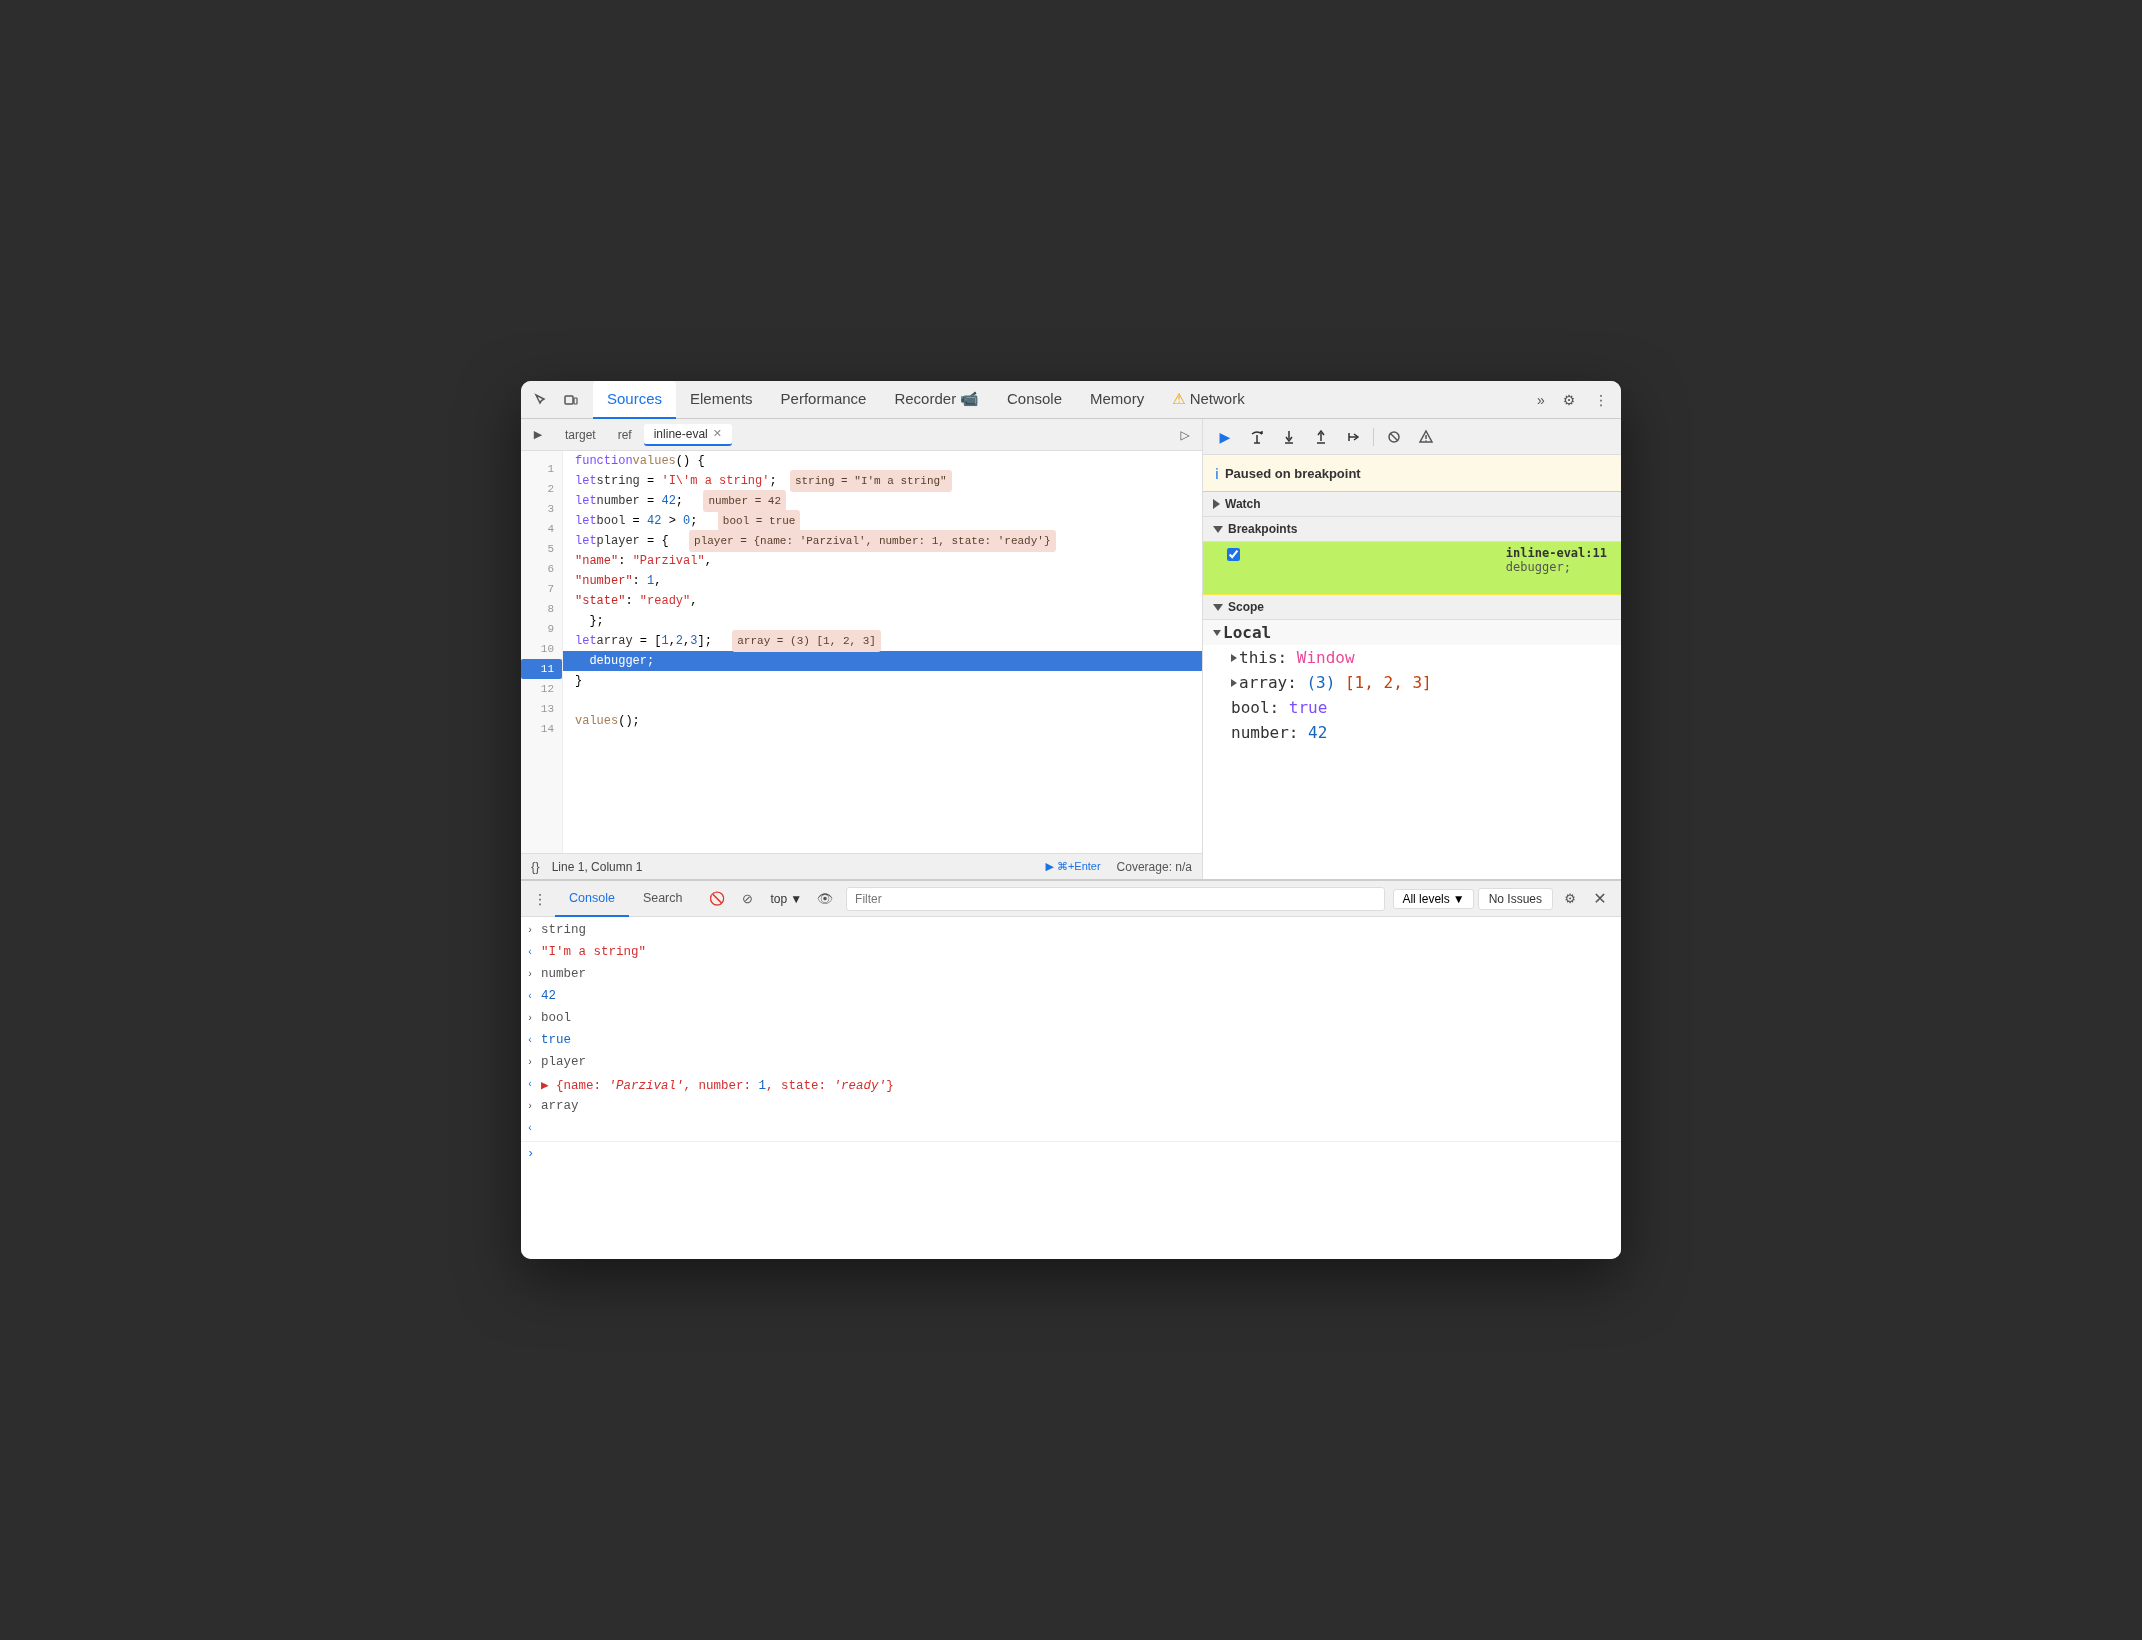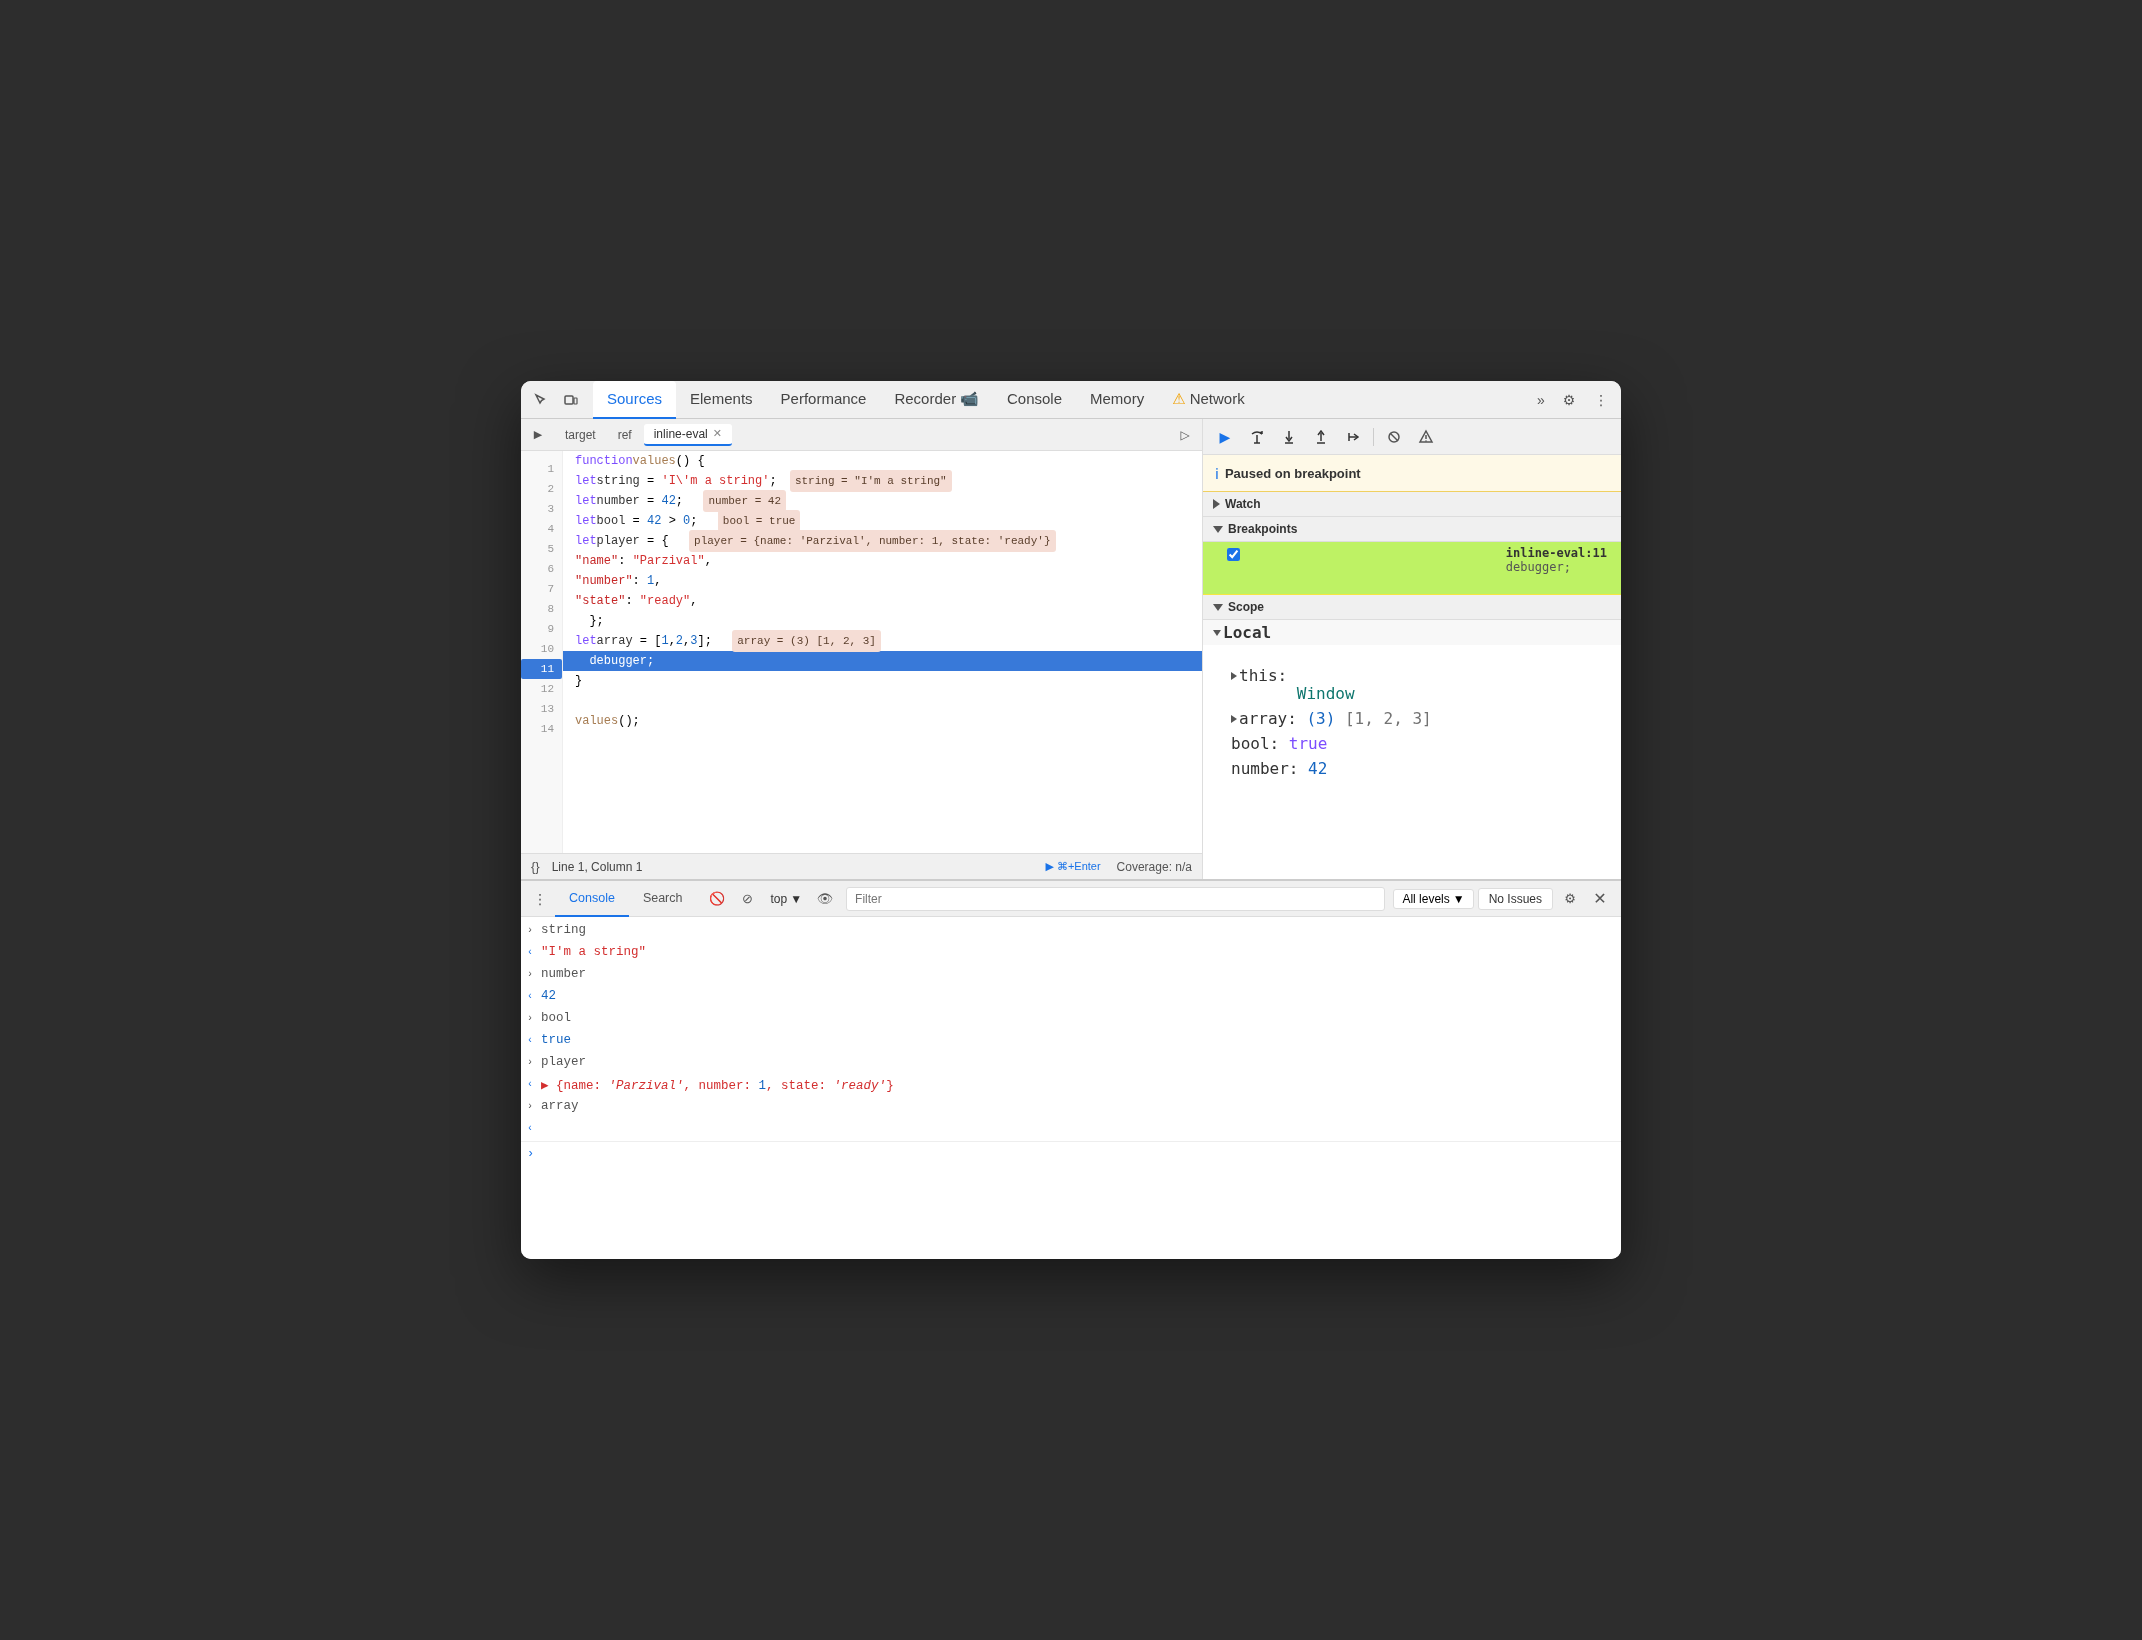--- a/index.html
+++ b/index.html
@@ -425,21 +425,21 @@
       display: inline-block;
       width: 0; height: 0;
       border-left: 4px solid transparent;
       border-right: 4px solid transparent;
       border-top: 6px solid #555;
       margin-right: 2px;
     }
     .scope-key { color: #333; }
     .scope-val { color: #1565c0; }
     .scope-val.purple { color: #7c4dff; }
-    .scope-val.dark { color: #0f766e; margin-top: 36px; }
+    .scope-val.dark { color: #ec4899; }
     .scope-indent-1 { padding-left: 28px; }
     
     .bottom-panel {
       height: 380px;
       border-top: 2px solid #ccc;
       display: flex;
       flex-direction: column;
       background: #fff;
     }
     .console-toolbar {
@@ -813,21 +813,21 @@
           </div>
           <div class="scope-item scope-indent-1">
             <span class="tri-right"></span>
             <span class="scope-key">this:&nbsp;</span>
             <span class="scope-val dark">Window</span>
           </div>
           <div class="scope-item scope-indent-1">
             <span class="tri-right"></span>
             <span class="scope-key">array:&nbsp;</span>
             <span class="scope-val blue">(3)&nbsp;</span>
-            <span class="scope-val" style="color:#737373">[1, 2, 3]</span>
+            <span class="scope-val" style="color:#c2410c">[1, 2, 3]</span>
           </div>
           <div class="scope-item scope-indent-1">
             <span class="scope-key">bool:&nbsp;</span>
             <span class="scope-val purple">true</span>
           </div>
           <div class="scope-item scope-indent-1">
             <span class="scope-key">number:&nbsp;</span>
             <span class="scope-val blue">42</span>
           </div>
         </div>

